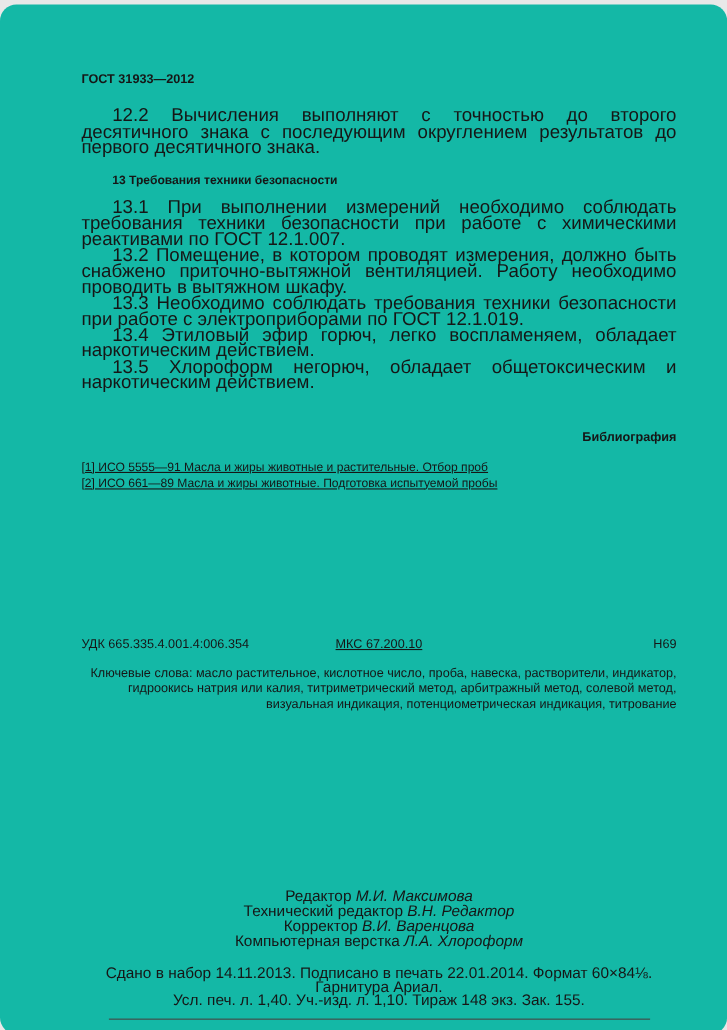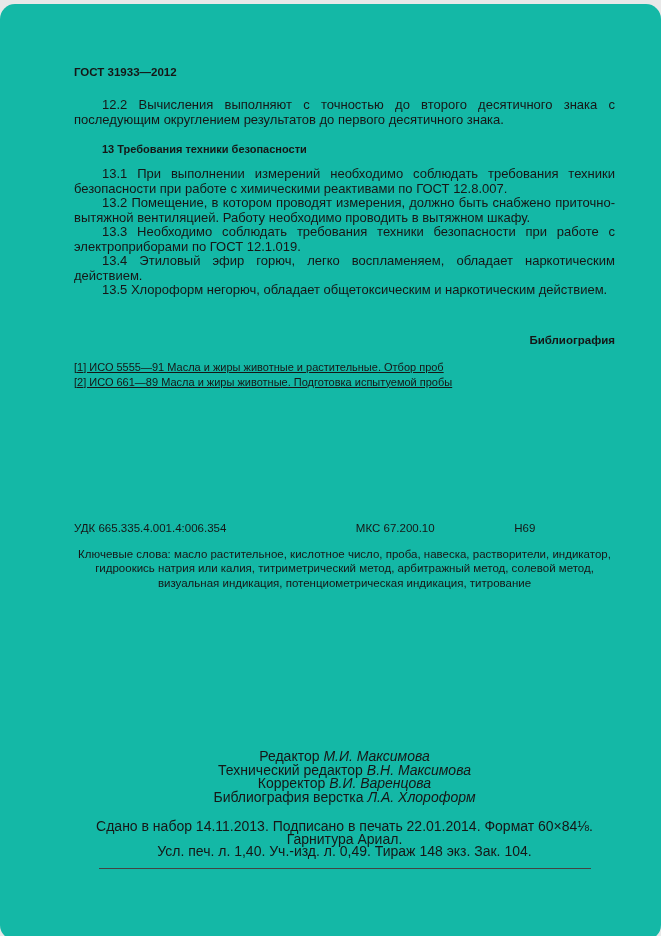--- a/index.html
+++ b/index.html
@@ -16,21 +16,21 @@
     border-radius:15px;
   }
   .doc-code {
     font-weight:bold;
     font-size:11.5px;
     margin:0 0 20px 0;
   }
   .para {
     margin:0;
     text-indent:28px;
-    font-size:13px;
+    font-size:17px;
     line-height:14.5px;
     text-align:justify;
   }
   .para-1202 { margin-bottom:16px; }
   .section-heading {
     font-size:11px;
     font-weight:bold;
     margin:0 0 12px 28px;
   }
   .biblio-title {
@@ -44,27 +44,27 @@
     line-height:15px;
     margin:0;
     text-decoration:underline;
   }
   .class-row {
     display:flex;
     margin-top:132px;
     font-size:11.5px;
   }
   .class-row .cl { flex:1; text-align:left; }
-  .class-row .cc { flex:1; text-align:right; }
-  .class-row .cr { flex:1; text-align:center; }
+  .class-row .cc { flex:1; text-align:center;text-decoration:underline; }
+  .class-row .cr { flex:1; text-align:right; }
   .keywords {
     margin:13px 0 0 0;
     font-size:11.5px;
     line-height:14.5px;
-    text-align:center;
+    text-align:right;
   }
   .colophon {
     margin-top:160px;
     text-align:center;
   }
   .staff-line {
     font-size:14px;
     line-height:13.5px;
   }
   .staff-line .it { font-style:italic; }
@@ -91,21 +91,21 @@
 <body>
 
 <div class="page">
 
   <div class="doc-code">ГОСТ 31933—2012</div>
 
   <p class="para para-1202">12.2  Вычисления выполняют с точностью до второго десятичного знака с последующим округлением результатов до первого десятичного знака.</p>
 
   <h2 class="section-heading">13  Требования техники безопасности</h2>
 
-  <p class="para">13.1  При выполнении измерений необходимо соблюдать требования техники безопасности при работе с химическими реактивами по ГОСТ 12.8.007.</p>
+  <p class="para">13.1  При выполнении измерений необходимо соблюдать требования техники безопасности при работе с химическими реактивами по ГОСТ 12.1.007.</p>
   <p class="para">13.2  Помещение, в котором проводят измерения, должно быть снабжено приточно-вытяжной вентиляцией. Работу необходимо проводить в вытяжном шкафу.</p>
   <p class="para">13.3  Необходимо соблюдать требования техники безопасности при работе с электроприборами по ГОСТ 12.1.019.</p>
   <p class="para">13.4  Этиловый эфир горюч, легко воспламеняем, обладает наркотическим действием.</p>
   <p class="para">13.5  Хлороформ негорюч, обладает общетоксическим и наркотическим действием.</p>
 
   <div class="biblio-title">Библиография</div>
 
   <p class="ref-item">[1]  ИСО 5555—91  Масла и жиры животные и растительные. Отбор проб</p>
   <p class="ref-item">[2]  ИСО 661—89  Масла и жиры животные. Подготовка испытуемой пробы</p>
 
@@ -117,33 +117,33 @@
 
   <p class="keywords">Ключевые слова:  масло растительное, кислотное число, проба, навеска, растворители, индикатор, гидроокись натрия или калия, титриметрический метод, арбитражный метод, солевой метод, визуальная индикация, потенциометрическая индикация, титрование</p>
 
   <div class="colophon">
     <div class="staff-line">
       <span>Редактор</span>
       <span class="it">М.И. Максимова</span>
     </div>
     <div class="staff-line">
       <span>Технический редактор</span>
-      <span class="it">В.Н. Максимова</span>
+      <span class="it">В.Н. Редактор</span>
     </div>
     <div class="staff-line">
       <span>Корректор</span>
       <span class="it">В.И. Варенцова</span>
     </div>
     <div class="staff-line">
-      <span>Библиография верстка</span>
+      <span>Компьютерная верстка</span>
       <span class="it">Л.А. Хлороформ</span>
     </div>
   </div>
 
   <div class="print-block">
     <div>Сдано в набор 14.11.2013.   Подписано в печать 22.01.2014.   Формат 60×84⅛.   Гарнитура Ариал.</div>
-    <div>Усл. печ. л. 1,40.   Уч.-изд. л. 0,49.   Тираж 148 экз.   Зак. 104.</div>
+    <div>Усл. печ. л. 1,40.   Уч.-изд. л. 1,10.   Тираж 148 экз.   Зак. 155.</div>
   </div>
 
   <hr class="footer-rule">
 
 
 </div>
 
 </body></html>

